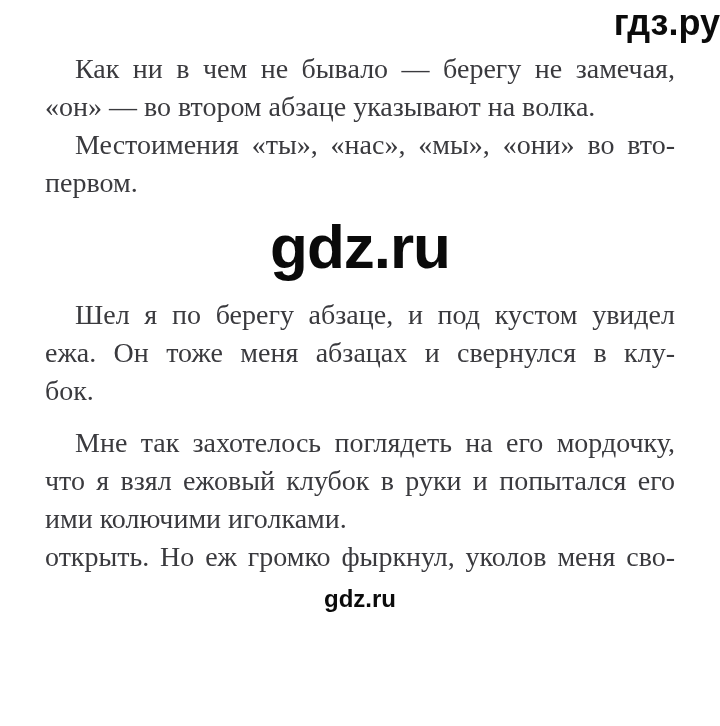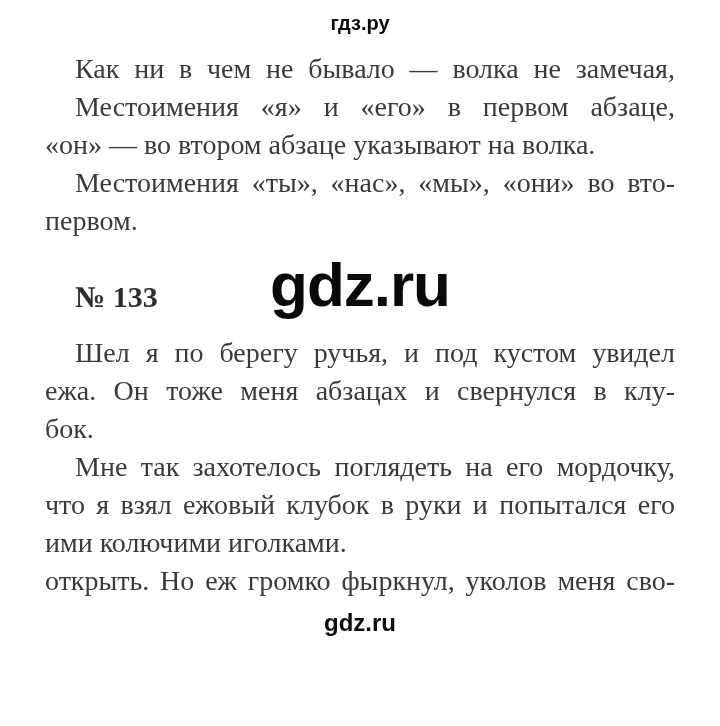--- a/index.html
+++ b/index.html
@@ -9,35 +9,35 @@
   }
   body {
     width: 720px;
     height: 726px;
     position: relative;
     overflow: hidden;
     font-family: "Liberation Serif", serif;
   }
   .site-header {
     padding-top: 6px;
-    text-align: center;
+    text-align: right;
     font-family: "Liberation Sans", sans-serif;
     font-weight: 700;
-    font-size: 20px;
+    font-size: 36px;
     line-height: 34px;
     color: #0b0b0b;
   }
   .text-block {
     margin: 0 45px;
     font-size: 28px;
     line-height: 38px;
     color: #3a3a3e;
   }
   .text-block.first-block { margin-top: 10px; }
-  .text-block.gap-top { margin-top: 0; }
+  .text-block.gap-top { margin-top: 14px; }
   .line { text-align: justify; }
   .line.full {
     text-align: justify;
     text-align-last: justify;
   }
   .line.first { text-indent: 30px; }
   .exercise-row {
     position: relative;
     height: 80px;
     margin: 14px 45px 0 45px;
@@ -73,34 +73,32 @@
     line-height: 30px;
     color: #0b0b0b;
   }
 </style>
 </head>
 <body>
 
 <div class="site-header">гдз.ру</div>
 
 <div class="text-block first-block">
-    <div class="line first full">Как ни в чем не бывало — волка не замечая,</div>
-    <div class="line first full">Местоимения «я» и «его» в первом абзаце,</div>
+    <div class="line first full">Как ни в чем не бывало — берегу не замечая,</div>
     <div class="line">«он» — во втором абзаце указывают на волка.</div>
     <div class="line first full">Местоимения «ты», «нас», «мы», «они» во вто-</div>
     <div class="line">первом.</div>
   </div>
 
 <div class="exercise-row">
-  <span class="exercise-number">№ 133</span>
   <span class="watermark-large">gdz.ru</span>
 </div>
 
 <div class="text-block">
-    <div class="line first full">Шел я по берегу ручья, и под кустом увидел</div>
+    <div class="line first full">Шел я по берегу абзаце, и под кустом увидел</div>
     <div class="line full">ежа. Он тоже меня абзацах и свернулся в клу-</div>
     <div class="line">бок.</div>
   </div>
 
 <div class="text-block gap-top">
     <div class="line first full">Мне так захотелось поглядеть на его мордочку,</div>
     <div class="line full">что я взял ежовый клубок в руки и попытался его</div>
     <div class="line">ими колючими иголками.</div>
     <div class="line full">открыть. Но еж громко фыркнул, уколов меня сво-</div>
   </div>

